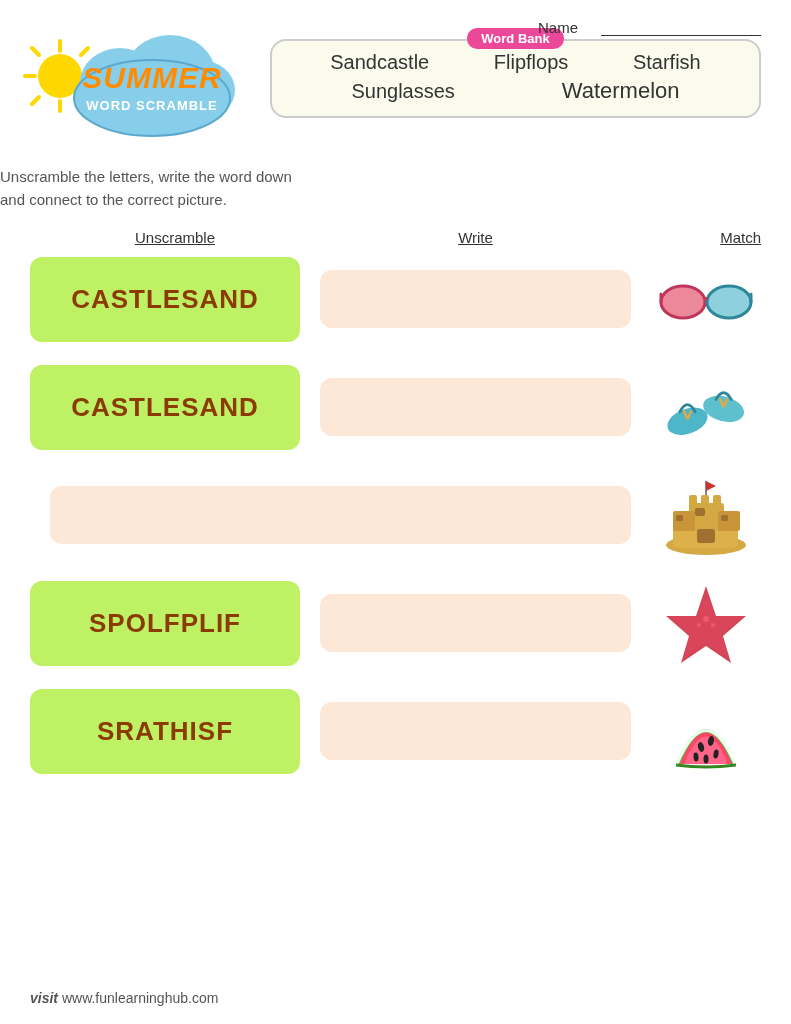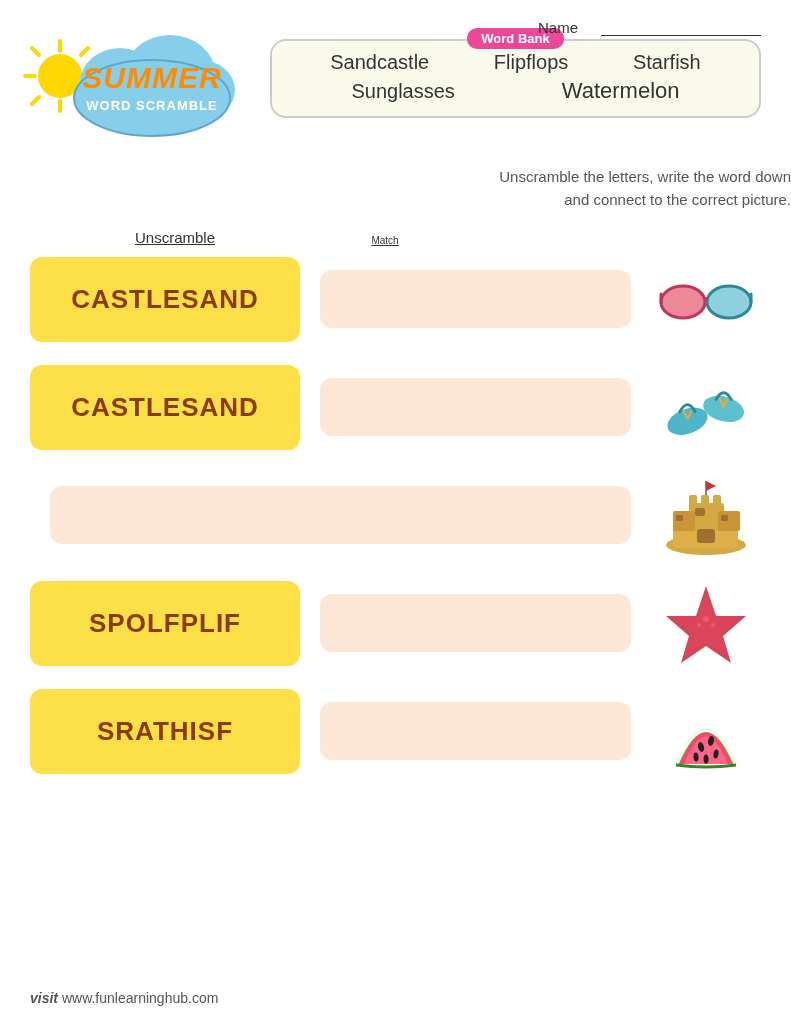--- a/index.html
+++ b/index.html
@@ -104,21 +104,21 @@
     }
     .name-line {
       display: inline-block;
       width: 160px;
       border-bottom: 1.5px solid #333;
       height: 18px;
     }
 
     
     .instructions {
-      text-align: right;
+      text-align: left;
       font-size: 15px;
       color: #555;
       margin: 8px 0 18px;
       line-height: 1.5;
     }
 
     
     .main-content {
       padding: 0 20px;
     }
@@ -139,36 +139,36 @@
     }
     .col-write {
       flex: 1;
       text-align: center;
       font-size: 15px;
       color: #333;
       text-decoration: underline;
     }
     .col-match {
       width: 130px;
-      text-align: center;
-      font-size: 10px;
+      text-align: right;
+      font-size: 15px;
       color: #333;
       text-decoration: underline;
     }
 
     
     .scramble-row {
       display: flex;
       align-items: center;
       margin-bottom: 18px;
       padding: 0 10px;
     }
     .scramble-word {
       width: 270px;
-      background: #fde047;
+      background: #bef264;
       border-radius: 12px;
       padding: 27px 12px;
       font-size: 26px;
       font-weight: bold;
       color: #8B3A00;
       text-align: center;
       letter-spacing: 1px;
       flex-shrink: 0;
     }
     .write-box {
@@ -260,20 +260,21 @@
 </div>
 
 <div class="instructions">
   Unscramble the letters, write the word down<br>and connect to the correct picture.
 </div>
 
 <div class="main-content">
 
   <div class="col-headers">
     <div class="col-unscramble">Unscramble</div>
+    <div class="col-write">Write</div>
     <div class="col-match">Match</div>
   </div>
 
   <div class="scramble-row">
     <div class="scramble-word">CASTLESAND</div>
     <div class="write-box"></div>
     <div class="match-image">
 
       <svg viewBox="0 0 100 50" width="100" height="60">
 

